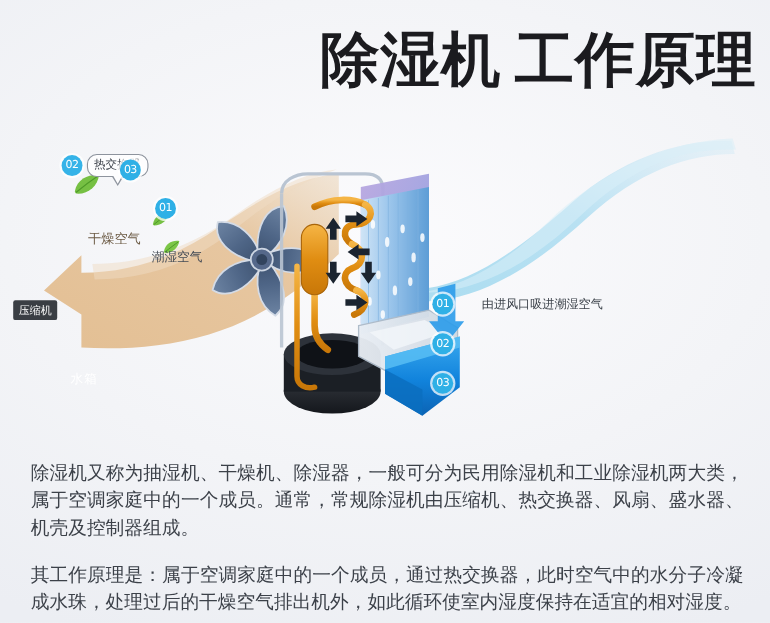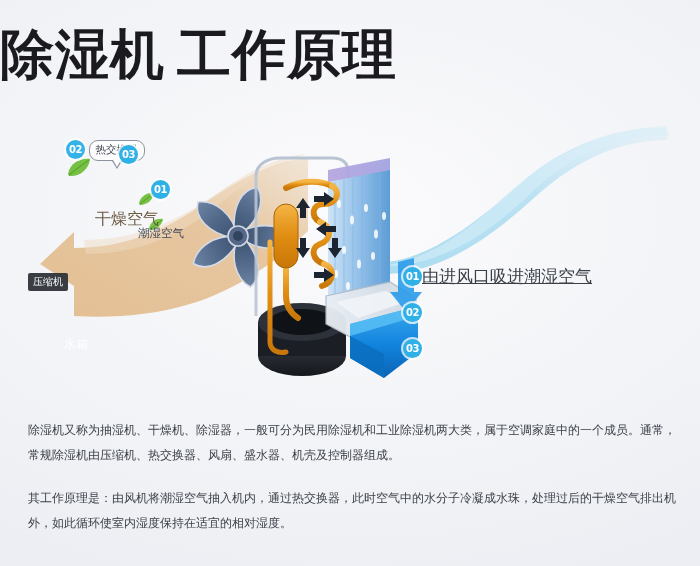--- a/index.html
+++ b/index.html
@@ -17,21 +17,21 @@
     overflow: hidden;
     background: radial-gradient(ellipse 90% 70% at 50% 38%, #fbfbfd 0%, #f3f4f7 55%, #eceef3 100%);
   }
 
   
   .title-wrap {
     position: absolute;
     top: 28px;
     left: 0;
     width: 688px;
-    text-align: left;
+    text-align: right;
     white-space: nowrap;
   }
   .title-a, .title-b {
     font-size: 54px;
     line-height: 1;
     font-weight: bold;
     color: #1b1b1f;
     letter-spacing: 1px;
     display: inline-block;
     vertical-align: baseline;
@@ -84,25 +84,24 @@
   }
   .badge {
     display: inline-block;
     width: 19px;
     height: 19px;
     line-height: 19px;
     border-radius: 50%;
     background: #2fb0e6;
     color: #ffffff;
     font-size: 10px;
-    font-weight: bold;
+    font-weight: normal;
     text-align: center;
     letter-spacing: -0.5px;
     box-shadow: 0 0 0 2px rgba(255,255,255,0.75);
-    margin-left: 10px;
   }
   .badge-ghost {
     background: #35b3e8;
   }
   .callout {
     display: inline-block;
     border: 1px solid #8d939d;
     border-radius: 9px;
     background: #fdfdfe;
     color: #3b4049;
@@ -157,36 +156,35 @@
     left: 393px;
     top: 258px;
     width: 300px;
   }
   .legend-row {
     display: flex;
     align-items: center;
     height: 36px;
   }
   .legend-text {
-    margin-left: 0;
-    font-size: 17px;
+    margin-left: 26px;
+    font-size: 11px;
     color: #3a4048;
     white-space: nowrap;
-    text-decoration: underline;
   }
 
   
   .body-copy {
     position: absolute;
     left: 28px;
     top: 418px;
     width: 648px;
   }
   .para {
-    font-size: 12px;
+    font-size: 17px;
     line-height: 25px;
     color: #3c4149;
     margin: 0 0 18px 0;
     text-align: justify;
   }
 </style>
 </head>
 <body>
 
 <div id="page">
@@ -354,52 +352,52 @@
       <polygon points="86,150 150,136 176,152 176,176 120,196 86,178" fill="url(#gShell)" stroke="#aebbc9" stroke-width="1.2" opacity="0.96"></polygon>
       <polygon points="96,156 146,145 166,156 118,172" fill="#f2f6fa" opacity="0.8"></polygon>
 
       <polygon points="158,116 158,146 150,146 166,166 182,146 174,146 174,112" fill="#2a9bea" opacity="0.9"></polygon>
 
       <polygon points="110,178 178,160 178,206 144,232 110,212" fill="url(#gTank)"></polygon>
       <polygon points="110,178 178,160 178,170 110,190" fill="#5bc0f5" opacity="0.8"></polygon>
       <polygon points="110,190 144,208 144,232 110,212" fill="#0a6ec0" opacity="0.85"></polygon>
     </svg>
 
-    <div class="tag-dark" style="left:28px; top:155px;text-align:right;">压缩机</div>
+    <div class="tag-dark" style="left:12px; top:155px;text-align:right;">压缩机</div>
 
     <div class="tag-water" style="left:64px; top:219px;">水箱</div>
 
     <div class="ill-label" style="left:56px; top:22px;">
       <span class="badge badge-ghost">02</span>
       <span class="callout">热交换器</span>
     </div>
 
     <div class="ill-label" style="left:141px; top:62px;">
       <span class="badge">01</span>
     </div>
     <div class="ill-label" style="left:138px; top:108px; font-size:11.5px;">潮湿空气</div>
 
     <div class="ill-label" style="left:109px; top:27px;">
       <span class="badge">03</span>
     </div>
-    <div class="ill-label" style="left:95px; top:91px; font-size:16px; color:#6b5a44;">干燥空气</div>
+    <div class="ill-label" style="left:80px; top:91px; font-size:12px; color:#6b5a44;">干燥空气</div>
 
   </div>
 
   <div class="legend">
     <div class="legend-row">
       <span class="badge">01</span>
       <span class="legend-text">由进风口吸进潮湿空气</span>
     </div>
     <div class="legend-row">
       <span class="badge">02</span>
     </div>
     <div class="legend-row">
       <span class="badge">03</span>
     </div>
   </div>
 
   <div class="body-copy">
     <p class="para">除湿机又称为抽湿机、干燥机、除湿器，一般可分为民用除湿机和工业除湿机两大类，属于空调家庭中的一个成员。通常，常规除湿机由压缩机、热交换器、风扇、盛水器、机壳及控制器组成。</p>
-    <p class="para">其工作原理是：由风机将潮湿空气抽入机内，通过热交换器，此时空气中的水分子冷凝成水珠，处理过后的干燥空气排出机外，如此循环使室内湿度保持在适宜的相对湿度。</p>
+    <p class="para">其工作原理是：属于空调家庭中的一个成员，通过热交换器，此时空气中的水分子冷凝成水珠，处理过后的干燥空气排出机外，如此循环使室内湿度保持在适宜的相对湿度。</p>
   </div>
 
 </div>
 
 </body></html>

